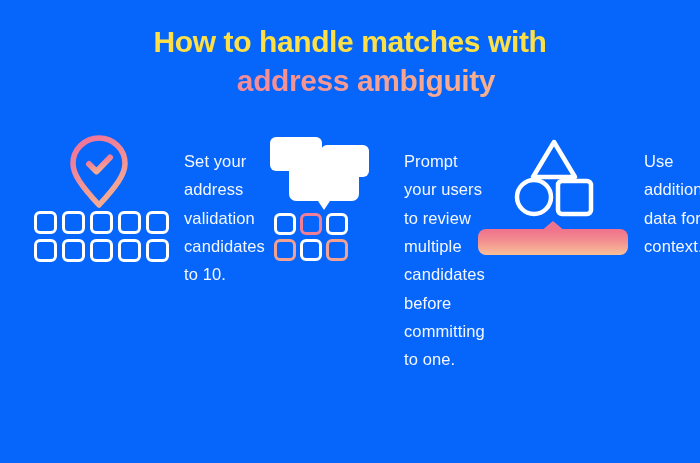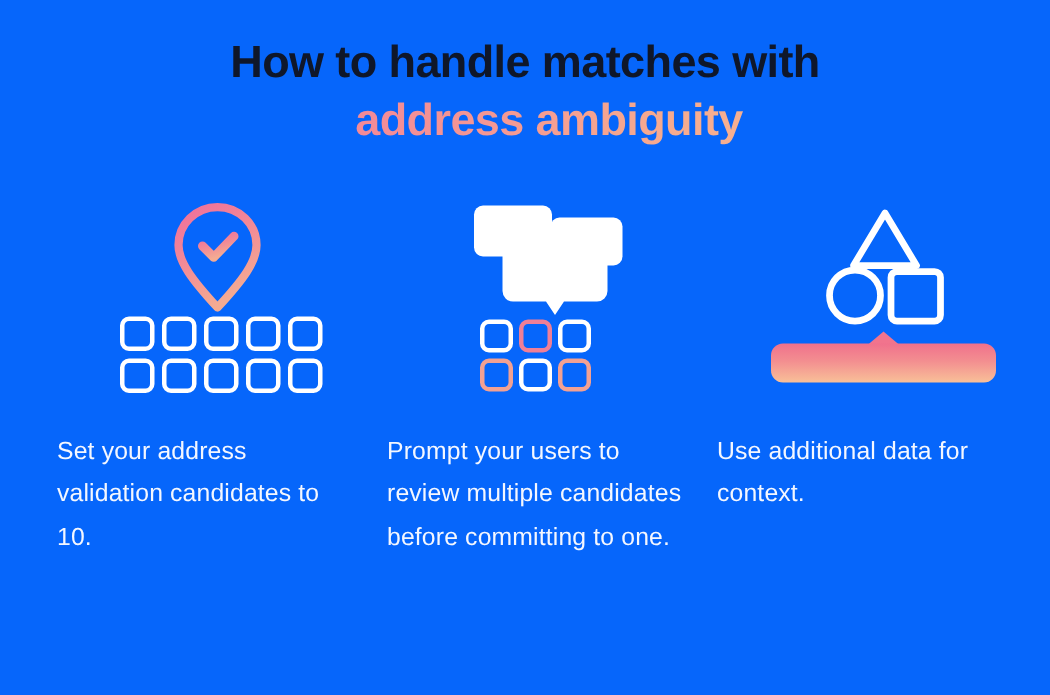--- a/index.html
+++ b/index.html
@@ -24,21 +24,21 @@
   .title-block {
     width:100%;
     text-align:center;
     margin-top:24px;
     line-height:1.18;
   }
   .title-line1 {
     display:block;
     font-size:30px;
     font-weight:bold;
-    color:#0f172a;
+    color:#fde047;
     letter-spacing:-0.4px;
   }
   .title-line2 {
     display:block;
     font-size:30px;
     font-weight:bold;
     letter-spacing:-0.4px;
     background:linear-gradient(90deg,#f0729c 0%, #f2839a 28%, #f6a98f 62%, #f7c796 100%);
     -webkit-background-clip:text;
     background-clip:text;
@@ -53,22 +53,23 @@
     width:700px;
     display:flex;
     justify-content:flex-start;
     align-items:flex-start;
     margin-top:24px;
     padding-left:34px;
   }
   .column {
     width:222px;
     display:flex;
-    flex-direction:column;
+    flex-direction:row;
     align-items:flex-start;
+    gap:16px;
   }
   .icon-wrap {
     width:100%;
     height:140px;
     display:flex;
     align-items:flex-end;
     justify-content:center;
     position:relative;
   }
   .col-text {

